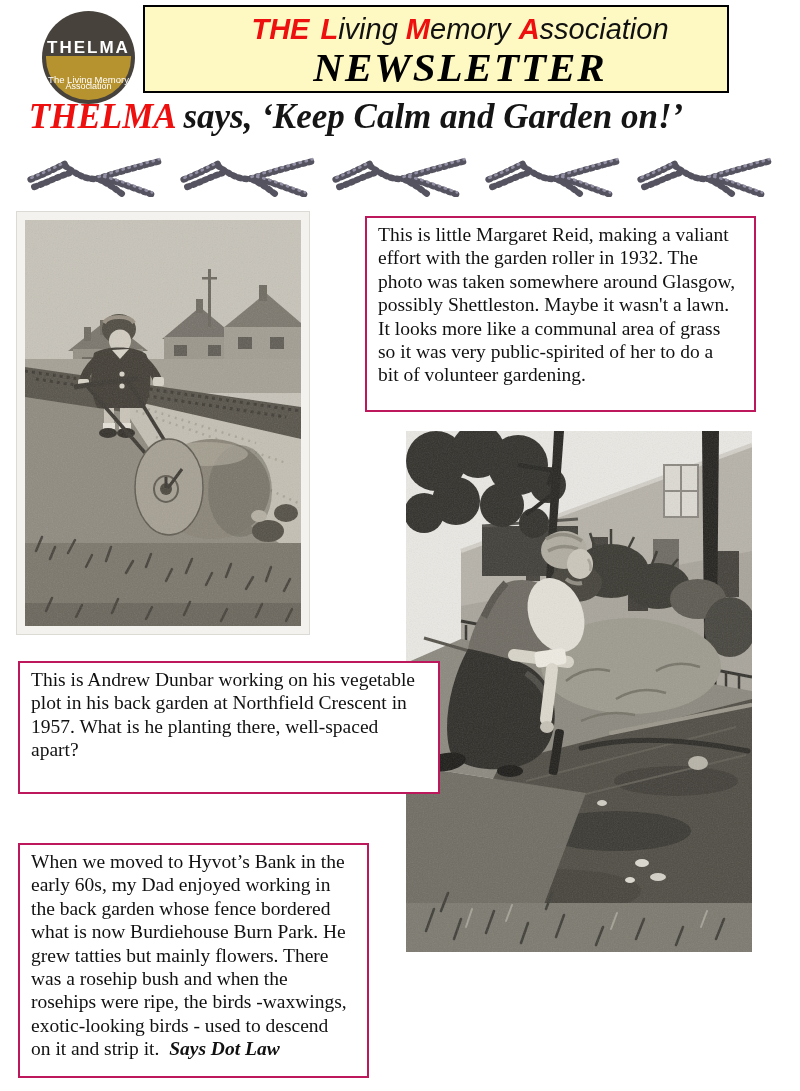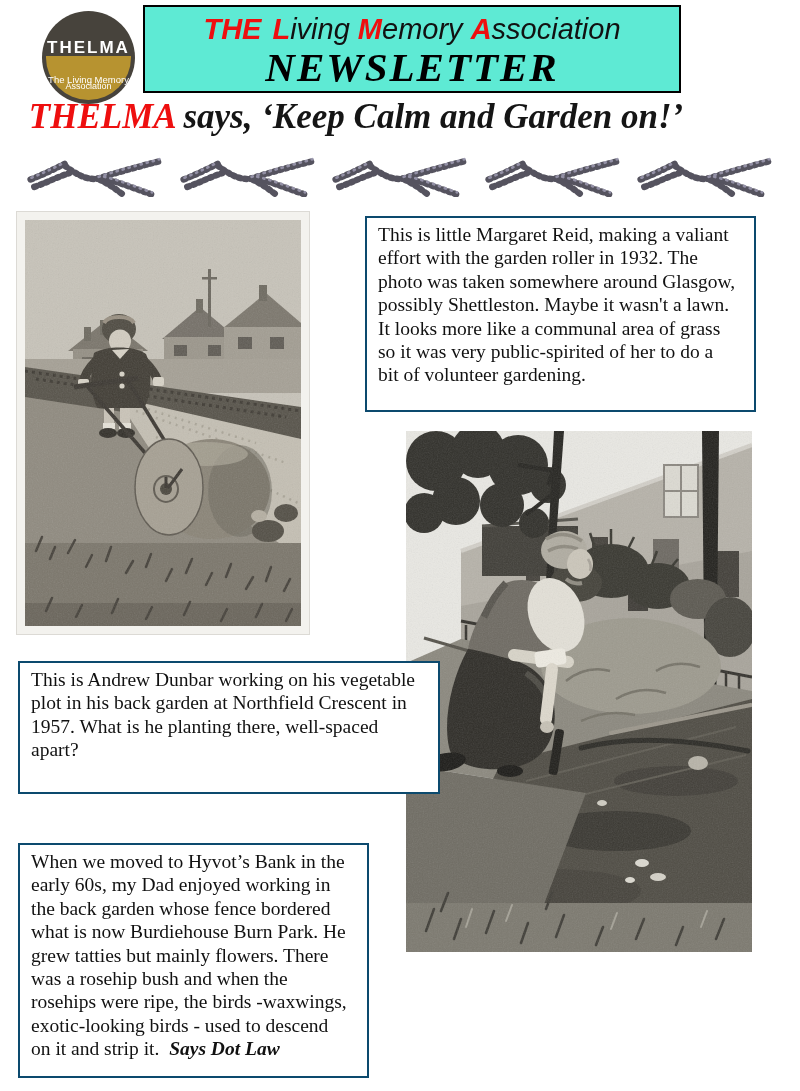--- a/index.html
+++ b/index.html
@@ -13,21 +13,21 @@
         background:#b79330;border-radius:0 0 46px 46px;}
   .logo-title{position:absolute;left:0;right:0;top:27px;text-align:center;color:#ffffff;
         font-family:"Liberation Sans",sans-serif;font-weight:bold;font-size:17px;letter-spacing:2px;}
   .logo-sub1{position:absolute;left:0;right:0;top:53px;text-align:center;color:#ffffff;
         font-family:"Liberation Sans",sans-serif;font-size:9.5px;margin-top:10px;}
   .logo-sub2{position:absolute;left:0;right:0;top:70px;text-align:center;color:#ffffff;
         font-family:"Liberation Sans",sans-serif;font-size:9px;}
 
   
   .masthead{position:absolute;left:143px;top:5px;width:534px;height:84px;border:2px solid #000;
-        background:#5eead4;text-align:center;}
+        background:#fef9c3;text-align:center;padding-left:48px;}
   .mh-line1{margin-top:6px;font-family:"Liberation Sans",sans-serif;font-style:italic;
         font-size:29px;color:#111;white-space:nowrap;}
   .mh-cap{color:#ee0f0f;font-weight:bold;}
   .mh-the{color:#ee0f0f;font-weight:bold;margin-right:11px;}
   .mh-line2{font-family:"Liberation Serif",serif;font-weight:bold;font-style:italic;
         font-size:41px;letter-spacing:2px;color:#000;line-height:1.0;margin-top:1px;}
 
   
   .tagline{position:absolute;left:0;top:97px;width:712px;text-align:center;
         font-family:"Liberation Serif",serif;font-weight:bold;font-style:italic;
@@ -39,21 +39,21 @@
         justify-content:space-between;align-items:center;}
   .sprig{width:142px;height:46px;}
 
   
   .photo{position:absolute;}
   .photo svg{display:block;width:100%;height:100%;}
   .photo-left{left:16px;top:211px;width:294px;height:424px;}
   .photo-right{left:406px;top:431px;width:346px;height:521px;}
 
   
-  .tbox{position:absolute;border:2px solid #0c4a6e;background:#fff;box-sizing:border-box;
+  .tbox{position:absolute;border:2px solid #be185d;background:#fff;box-sizing:border-box;
         padding:5px 18px 5px 11px;font-size:19.5px;line-height:1.2;color:#111;}
   .tbox .attrib-bi{font-weight:bold;font-style:italic;}
   .tbox .attrib-b{font-weight:bold;}
   .box-margaret{left:365px;top:216px;width:391px;height:196px;}
   .box-andrew{left:18px;top:661px;width:422px;height:133px;}
   .box-dot{left:18px;top:843px;width:351px;height:235px;}
   .box-rab{left:413px;top:964px;width:341px;height:100px;}
 </style>
 </head>
 <body>

